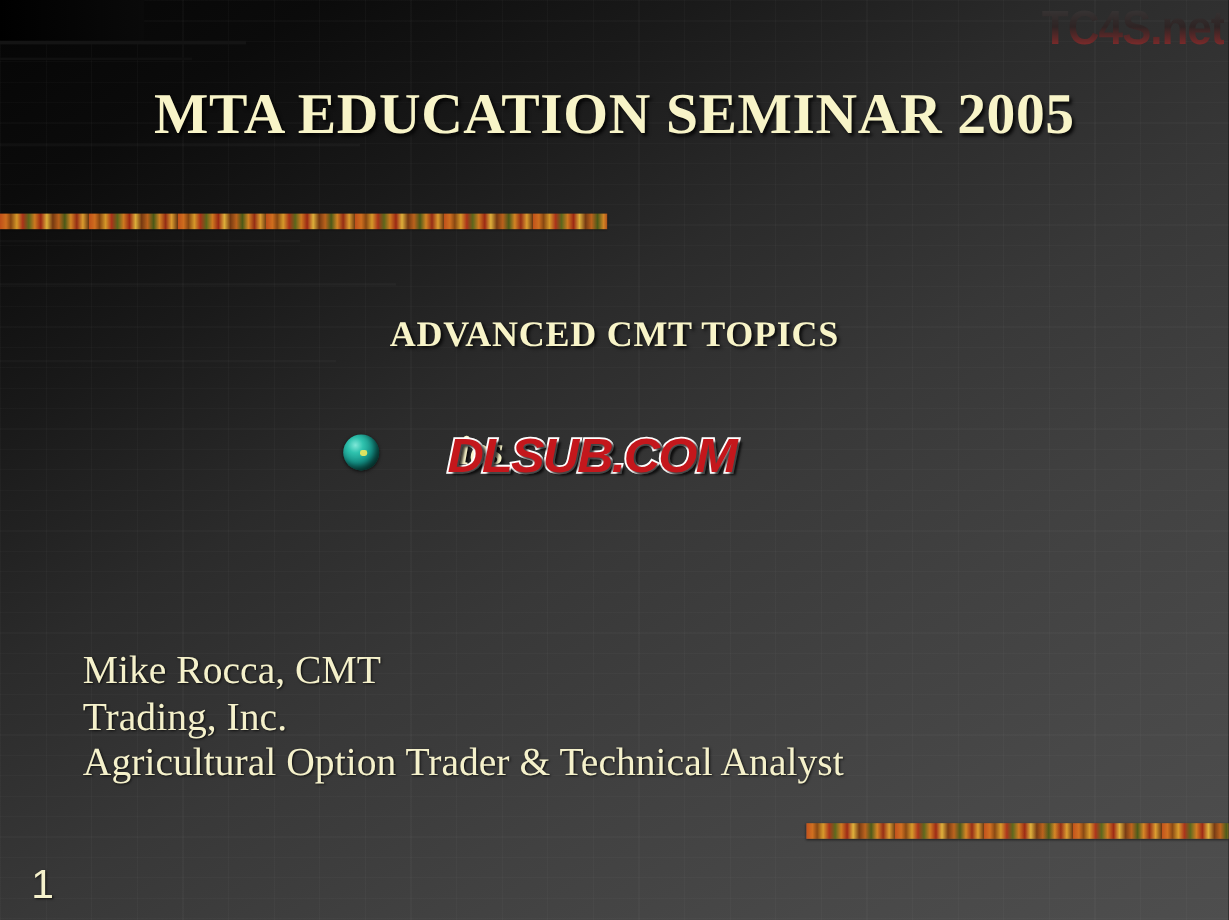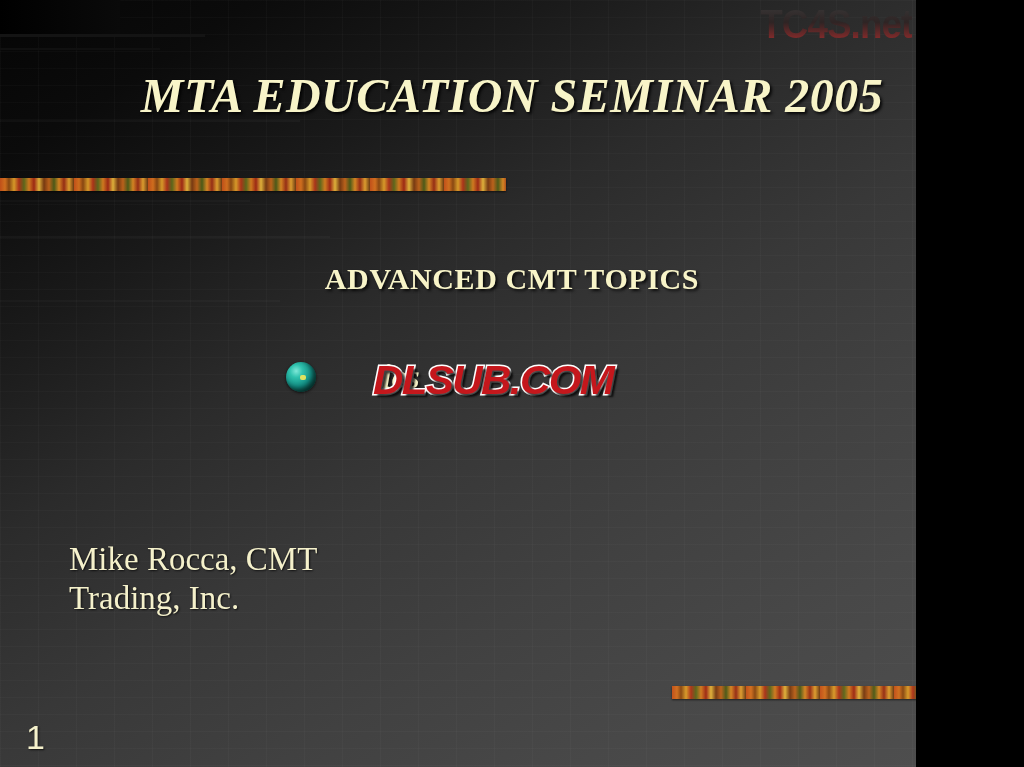--- a/index.html
+++ b/index.html
@@ -3,21 +3,21 @@
 <meta charset="utf-8">
 <title>MTA Education Seminar 2005</title>
 <style>
   html, body {
     margin: 0;
     padding: 0;
     background: #000;
   }
   #slide {
     position: relative;
-    width: 916px;
+    width: 1024px;
     height: 767px;
     overflow: hidden;
     font-family: "Liberation Serif", "DejaVu Serif", serif;
     background:
       
       repeating-linear-gradient(to bottom,
         rgba(255,255,255,0.018) 0px,
         rgba(255,255,255,0.018) 1px,
         rgba(0,0,0,0.0) 1px,
         rgba(0,0,0,0.0) 17px),
@@ -69,21 +69,20 @@
   #deco-bottom { left: 672px; top: 686px; width: 352px; }
 
   
   #title {
     position: absolute;
     left: 0; top: 68px;
     width: 1024px;
     text-align: center;
     font-size: 48px;
     font-weight: bold;
-    font-style: italic;
     letter-spacing: 0.5px;
     color: #f8f4c8;
     text-shadow: 2px 2px 3px rgba(0,0,0,0.85);
     white-space: nowrap;
   }
 
   
   #subtitle {
     position: absolute;
     left: 0; top: 262px;
@@ -240,20 +239,21 @@
   <div id="bullet-row">
     <div id="globe-bullet"></div>
     <div id="bullet-text">ies</div>
   </div>
 
   <div id="dlsub-watermark">DLSUB.COM</div>
 
   <div id="presenter">
     <div>Mike Rocca, CMT</div>
     <div>Trading, Inc.</div>
+    <div>Agricultural Option Trader &amp; Technical Analyst</div>
   </div>
 
   <div class="deco-bar" id="deco-bottom"></div>
 
   <div id="page-number">1</div>
 
 
 </div>
 
 </body></html>

